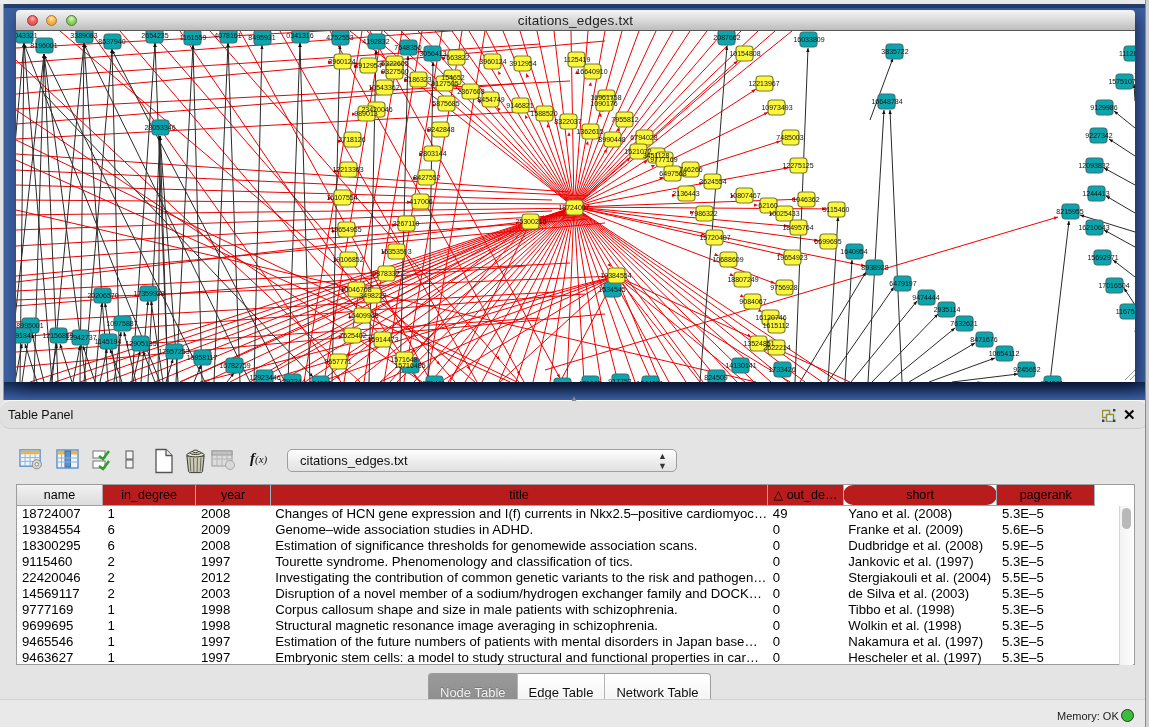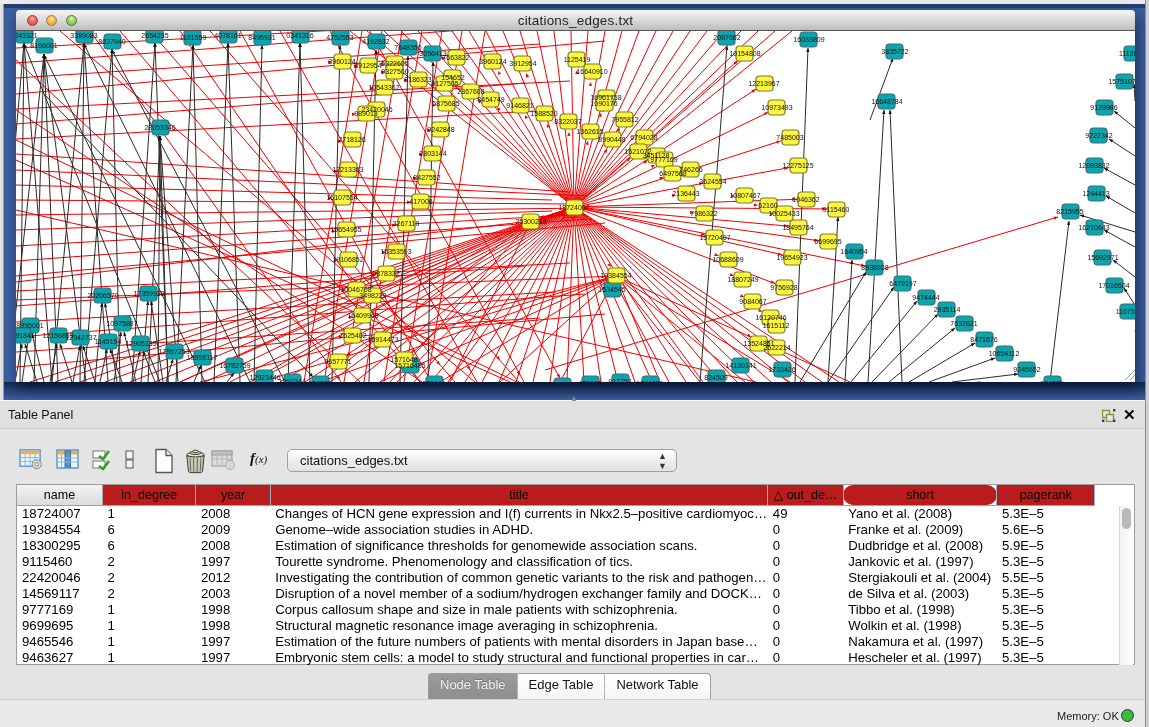--- a/index.html
+++ b/index.html
@@ -17,41 +17,41 @@
 #titlebar .t { text-align:center; font-size:13.5px; color:#222; line-height:21px; letter-spacing:0.2px; }
 .tl { position:absolute; top:5px; width:11px; height:11px; border-radius:50%; }
 .tl.r { left:10.5px; background:radial-gradient(circle at 50% 30%, #ffb3ad 0%, #ec6a60 40%, #d5413a 100%); border:0.5px solid #a33; }
 .tl.o { left:30px; background:radial-gradient(circle at 50% 30%, #ffe9b0 0%, #f5b74e 45%, #e89a2e 100%); border:0.5px solid #a73; }
 .tl.g { left:50px; background:radial-gradient(circle at 50% 30%, #d8f7c0 0%, #93d467 45%, #6fbc3f 100%); border:0.5px solid #573; }
 #tbwrap { position:absolute; left:16px; top:10px; width:1119px; height:21px; z-index:3; }
 
 #rstrip { position:absolute; right:0; top:0; width:4px; height:727px; background:#cfcfcf; border-left:1.5px solid #8a8a8a; z-index:6; }
 
 #tp { position:absolute; left:0; top:400px; width:1149px; height:327px; background:#e4e4e4; }
-#tphead { position:relative; height:29px; background:#e0e0e0; border-top:1px solid #fbfbfb; border-bottom:1px solid #cbcbcb; }
+#tphead { position:relative; height:29px; background:#e0e0e0; border-top:1px solid #fbfbfb; border-bottom:1px solid #cbcbcb;border-radius:10px; }
 #tphead .title { position:absolute; left:8px; top:7px; font-size:12.5px; color:#111; }
 #tphead .float { position:absolute; left:1102px; top:8px; width:14px; height:13px; }
 #tphead .close { position:absolute; left:1123px; top:5px; font-size:15px; font-weight:bold; color:#000; }
 #toolbar { position:absolute; left:14px; top:44px; width:1121px; height:36px; }
 .ticon { position:absolute; top:4px; }
 #combo { position:absolute; left:273px; top:5px; width:390px; height:23px; background:linear-gradient(#ffffff,#ededed 55%,#e2e2e2); border:1px solid #9f9f9f; border-radius:5px; font-size:13px; color:#111; line-height:22px; padding-left:12px; }
 #combo .arr { position:absolute; right:9px; top:1px; font-size:9px; color:#333; line-height:10px; }
 
 #tblwrap { position:absolute; left:16px; top:84px; width:1119px; height:181px; background:#fff; border:1px solid #9c9c9c; }
 table { border-collapse:collapse; table-layout:fixed; width:1078px; font-size:13.2px; color:#000; }
 th { height:20px; font-weight:normal; text-align:center; background:#b91c1c; border-right:1px solid #9ab4c4; border-bottom:1px solid #8aa; font-size:12.5px; padding:0; }
 th.c0 { background:linear-gradient(#f2f2f2,#dcdcdc); border-right:1px solid #aaa; }
 td { height:16px; padding:0 0 0 5px; white-space:nowrap; overflow:hidden; }
 .c0 { width:85px; } .c1 { width:93px; } .c2 { width:74px; } .c3 { width:495px; }
 .c4 { width:75px; } .c5 { width:153px;border-radius:10px; } .c6 { width:97px; }
 #vsb { position:absolute; right:1px; top:21px; width:14px; height:159px; background:linear-gradient(90deg,#f2f2f2,#fdfdfd); border-left:1px solid #d5d5d5; }
 #vsb .thumb { position:absolute; left:2px; top:2px; width:9px; height:21px; background:#b9b9b9; border-radius:5px; }
 
 #segs { position:absolute; left:428px; top:273px; height:22px; display:flex; }
-.seg { height:36px; line-height:21px; font-size:13px; color:#111; background:linear-gradient(#ffffff,#f1f1f1); border-top:1px solid #9d9d9d; border-bottom:1px solid #9d9d9d; border-right:1px solid #b5b5b5; padding:0 11px; }
+.seg { height:36px; line-height:21px; font-size:13px; color:#111; background:linear-gradient(#ffffff,#f1f1f1); border-top:1px solid #9d9d9d; border-bottom:1px solid #9d9d9d; border-right:1px solid #b5b5b5; padding:8px 11px; }
 .seg.first { border-left:1px solid #9d9d9d; border-radius:4px 0 0 4px; }
 .seg.last { border-right:1px solid #9d9d9d; border-radius:0 4px 4px 0; }
 .seg.sel { background:linear-gradient(#9a9a9a,#8b8b8b); color:#efefef; text-shadow:0 -1px 0 #777; }
 
 #status { position:absolute; left:0; top:299px; width:1149px; height:28px; background:#e9e9e9; border-top:1px solid #d0d0d0; }
 #status .mem { position:absolute; left:1057px; top:10px; font-size:11px; color:#222; }
 #status .dot { position:absolute; left:1121px; top:9px; width:13px; height:13px; border-radius:50%; background:#35c135; border:1px solid #333; }
 </style></head>
 <body>
 <div id="app">

